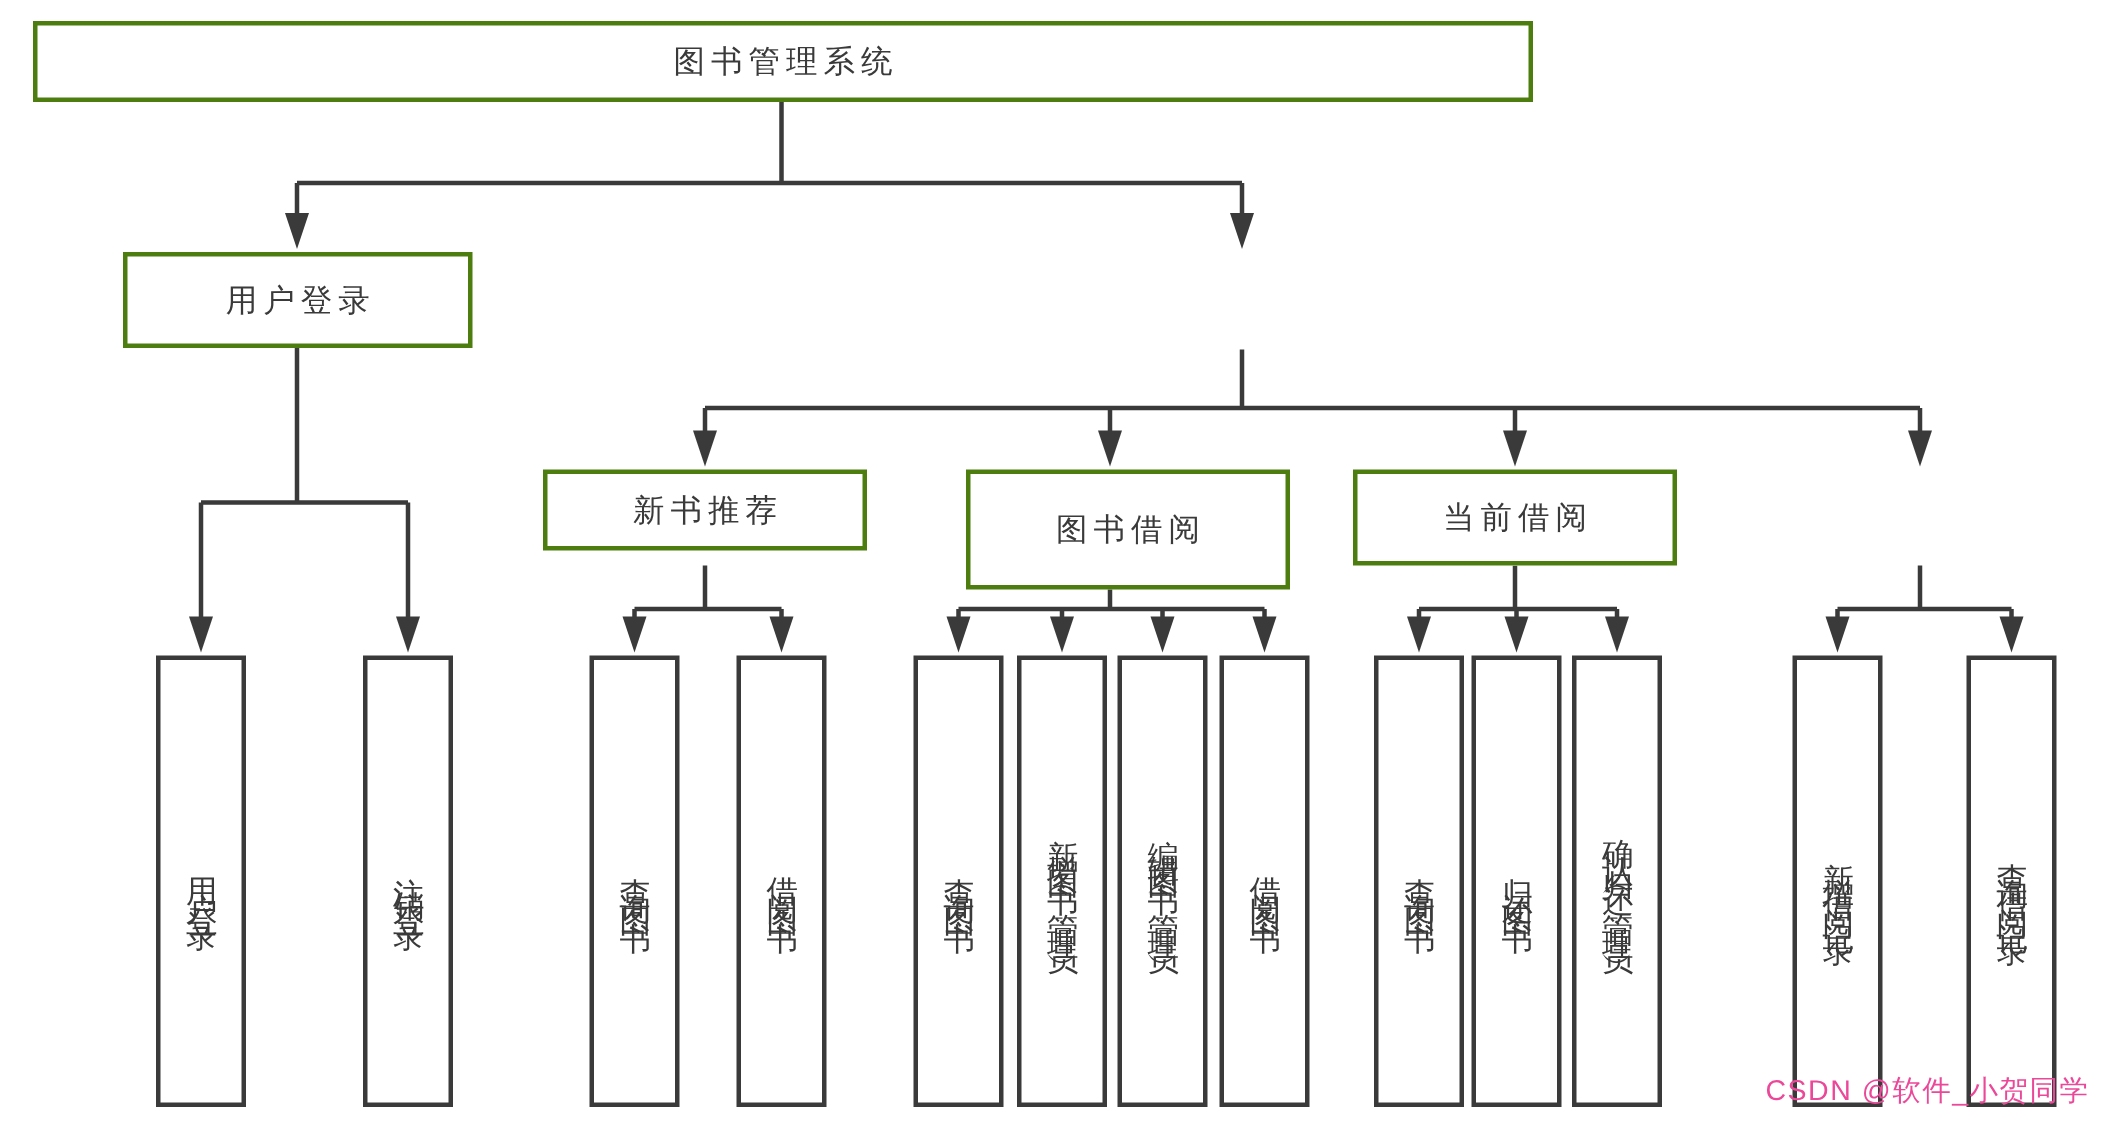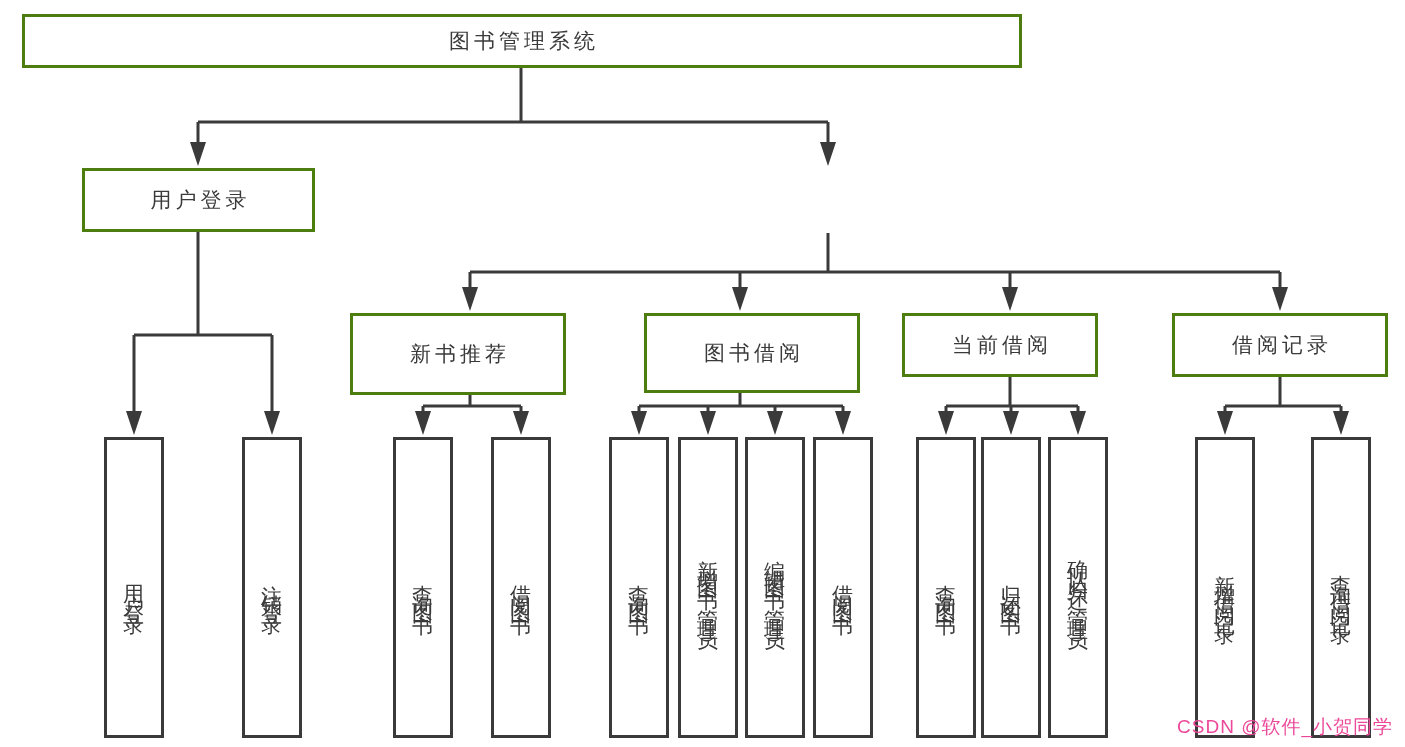--- a/index.html
+++ b/index.html
@@ -72,31 +72,28 @@
   </svg>
 
   <div class="node" style="left:22px;top:14px;width:1000px;height:54px">
     <span>图书管理系统</span>
   </div>
 
   <div class="node" style="left:82px;top:168px;width:233px;height:64px">
     <span>用户登录</span>
   </div>
 
-  <div class="node" style="left:350px;top:313px;width:216px;height:82px">
+  <div class="node" style="left:362px;top:313px;width:216px;height:54px">
     <span>新书推荐</span>
   </div>
   <div class="node" style="left:644px;top:313px;width:216px;height:80px">
     <span>图书借阅</span>
   </div>
-  <div class="node" style="left:902px;top:313px;width:196px;height:64px">
+  <div class="node" style="left:902px;top:313px;width:216px;height:64px">
     <span>当前借阅</span>
-  </div>
-  <div class="node" style="left:1172px;top:313px;width:216px;height:64px">
-    <span>借阅记录</span>
   </div>
 
   <div class="leaf" style="left:104px;top:437px;width:60px;height:301px">
     <span>用户登录</span>
   </div>
   <div class="leaf" style="left:242px;top:437px;width:60px;height:301px">
     <span>注销登录</span>
   </div>
 
   <div class="leaf" style="left:393px;top:437px;width:60px;height:301px">

